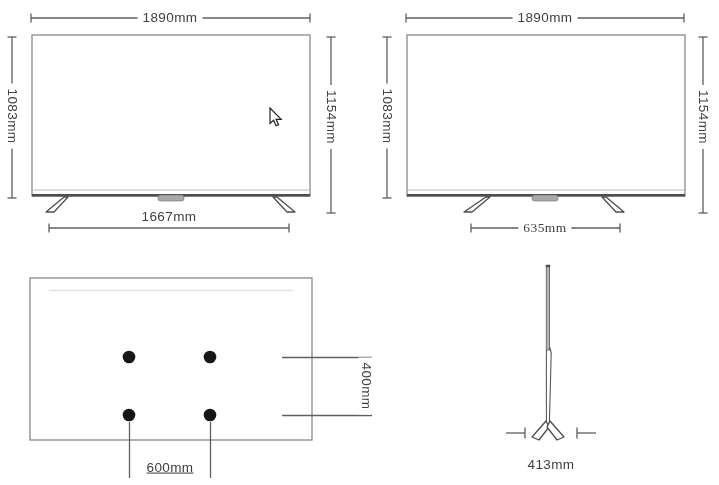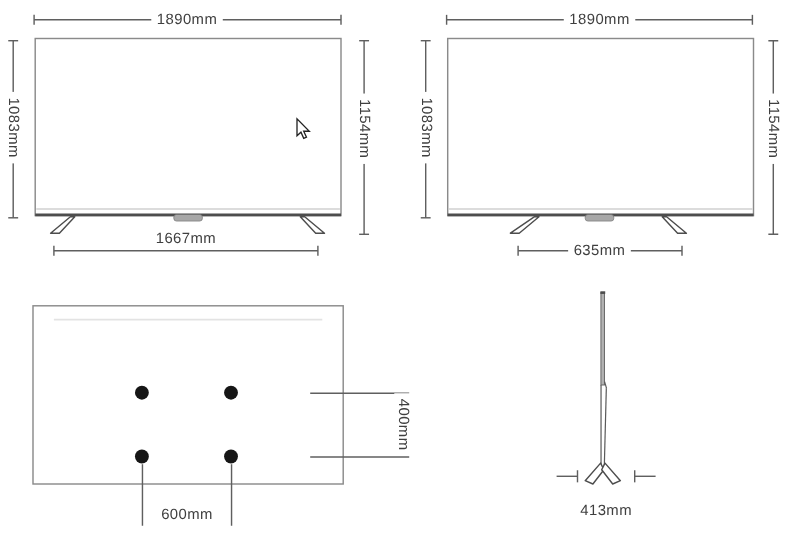--- a/index.html
+++ b/index.html
@@ -159,19 +159,19 @@
   </svg>
 
   <div class="lbl" style="left:170px; top:18px;">1890mm</div>
   <div class="lbl vert" style="left:12px;  top:116px;">1083mm</div>
   <div class="lbl vert" style="left:331px; top:117px;">1154mm</div>
   <div class="lbl" style="left:169px; top:217px;">1667mm</div>
 
   <div class="lbl" style="left:545px; top:18px;">1890mm</div>
   <div class="lbl vert" style="left:387px; top:116px;">1083mm</div>
   <div class="lbl vert" style="left:703px; top:117px;">1154mm</div>
-  <div class="lbl" style="left:545px; top:228px;">635mm</div>
+  <div class="lbl" style="left:545px; top:228px;font-family:Liberation Serif, serif;">635mm</div>
 
   <div class="lbl vert" style="left:366px; top:386px;">400mm</div>
-  <div class="lbl" style="left:170px; top:468px;">600mm</div>
+  <div class="lbl" style="left:170px; top:468px;text-decoration:underline;">600mm</div>
 
   <div class="lbl" style="left:551px; top:465px;">413mm</div>
 </div>
 
 </body></html>

